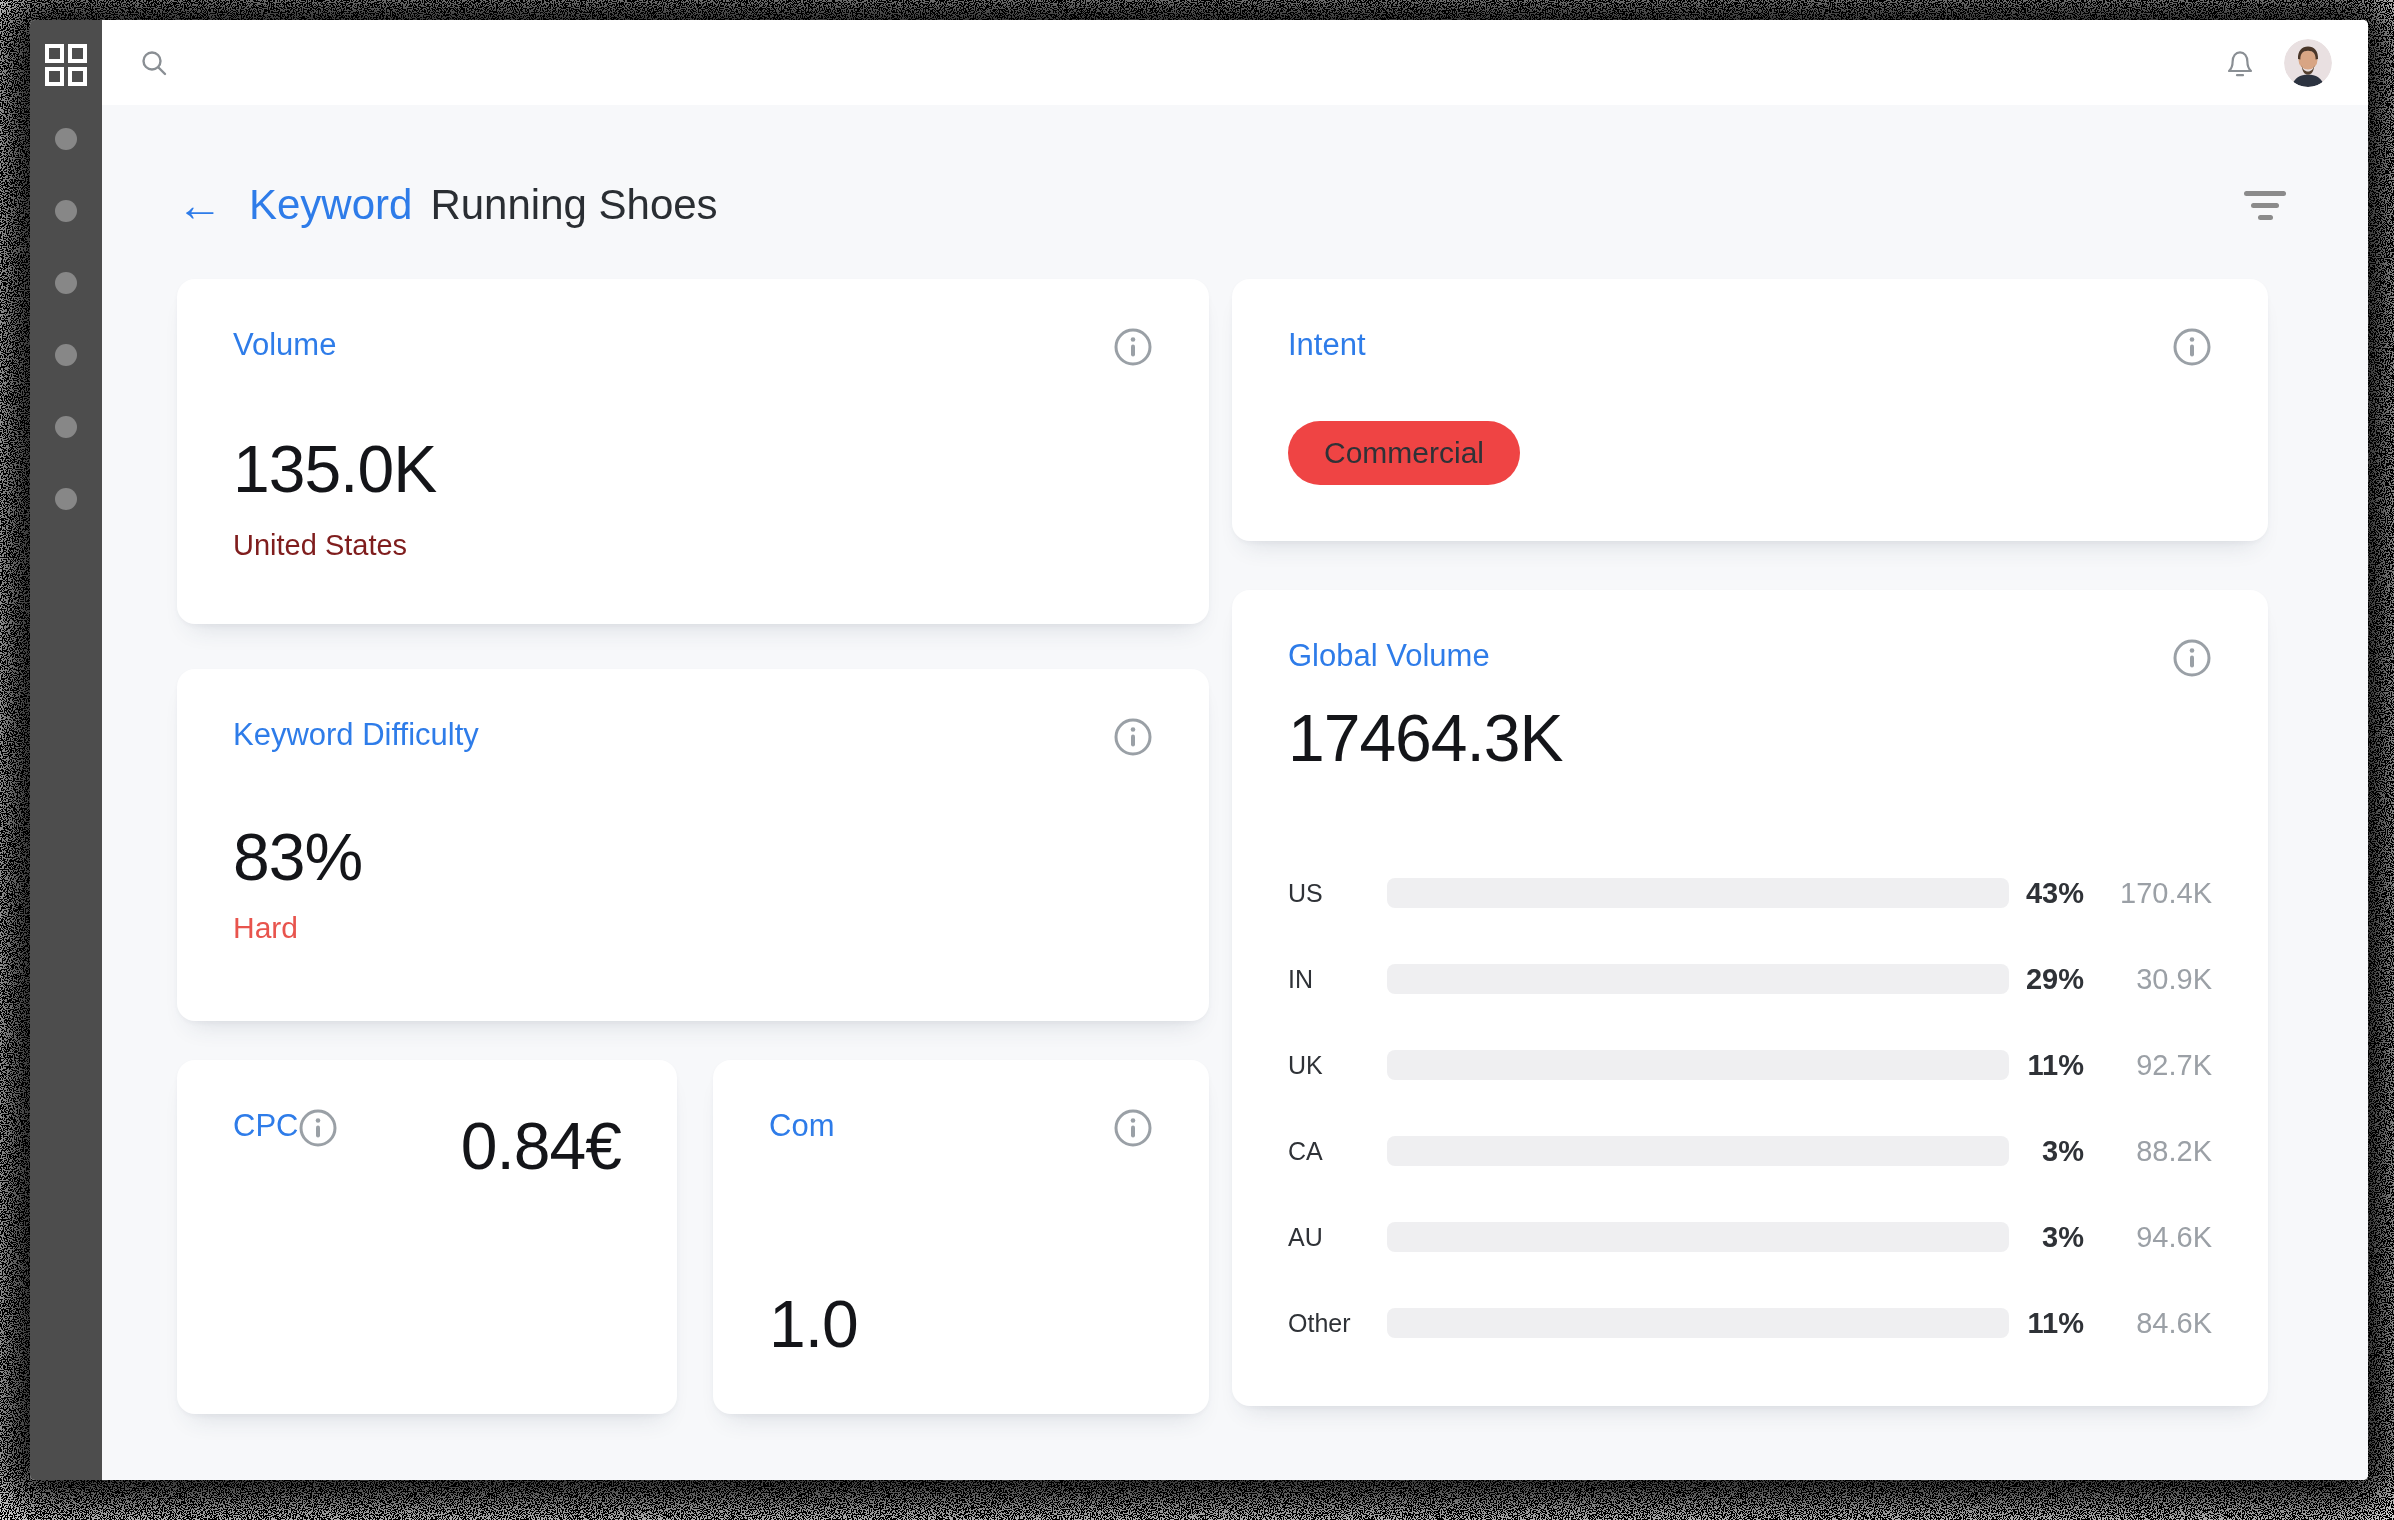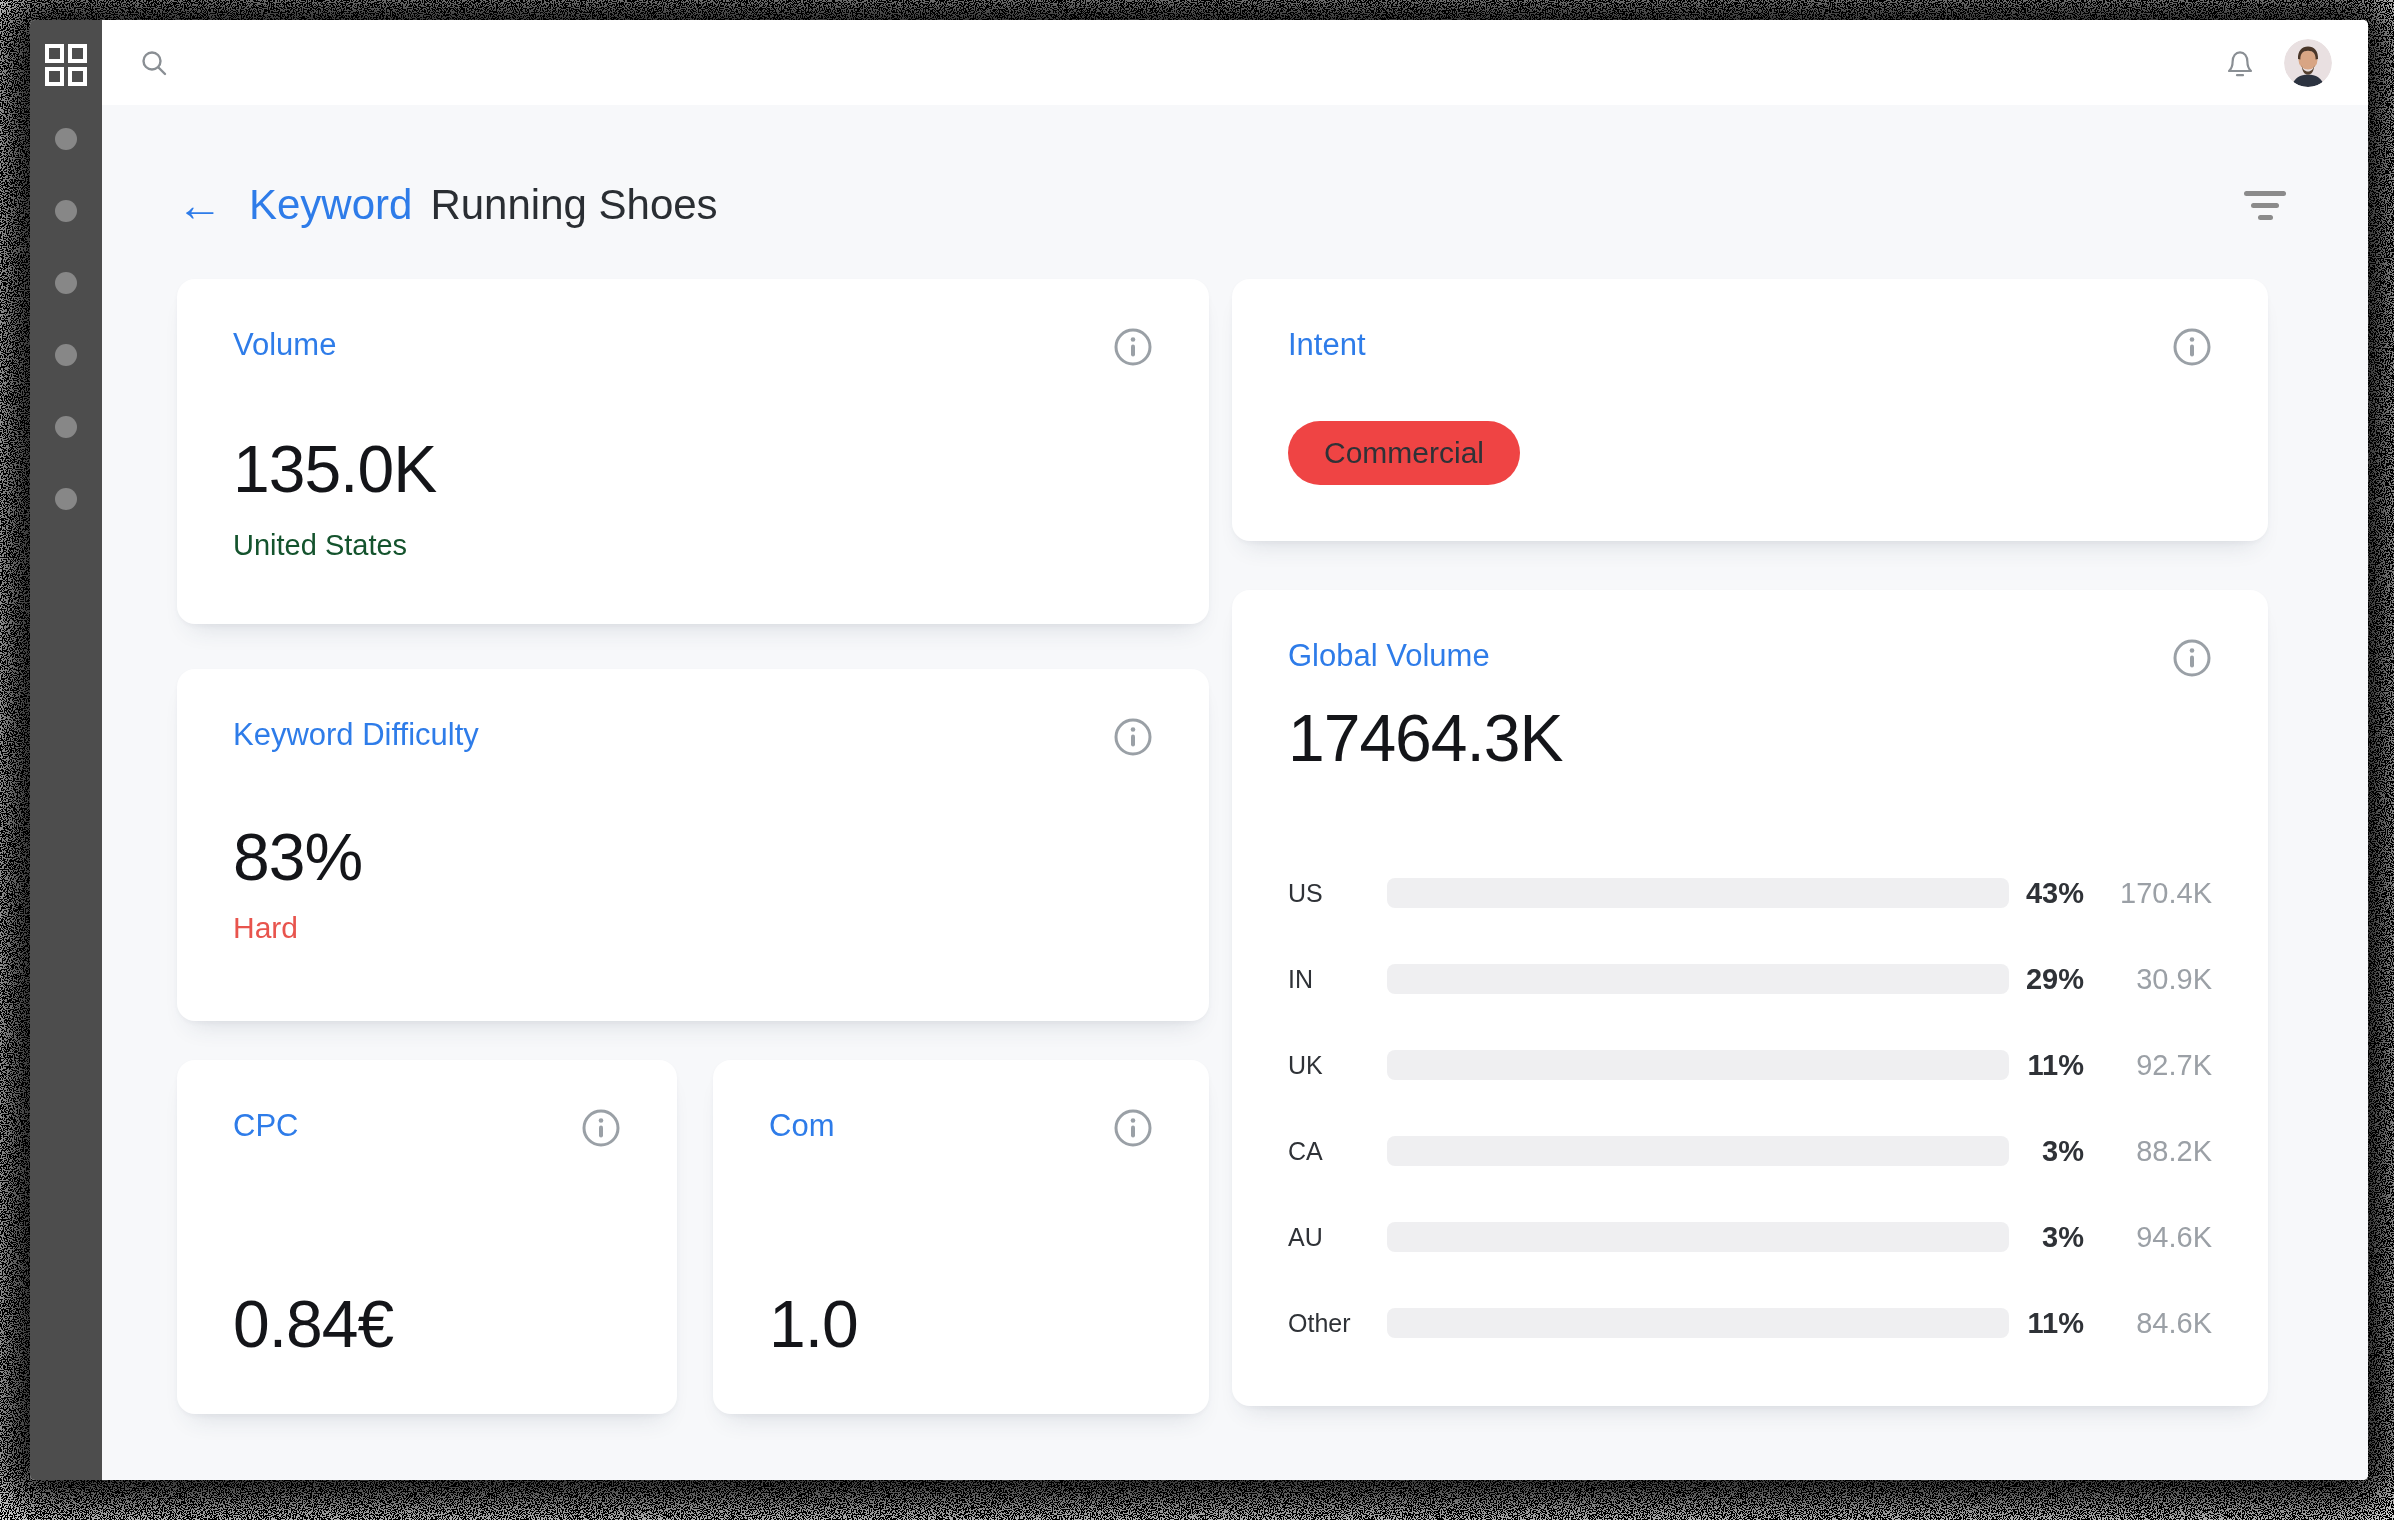--- a/index.html
+++ b/index.html
@@ -60,32 +60,32 @@
   .col-right { width: 1036px; flex-shrink: 0; }
   .card {
     background: #ffffff; border-radius: 18px; padding: 48px 56px;
     box-shadow: 0 16px 26px -14px rgba(45,60,85,0.16), 0 2px 4px rgba(45,60,85,0.04);
   }
   .card-head { display: flex; justify-content: space-between; align-items: flex-start; }
   .card-label { font-size: 31px; color: #2e7ce9; font-weight: 500; }
   .info-icon { width: 40px; height: 40px; flex-shrink: 0; }
 
   .metric-value { font-size: 66px; font-weight: 500; color: #141519; letter-spacing: -1px; }
-  .metric-sub { font-size: 29px; color: #14532d; }
+  .metric-sub { font-size: 29px; color: #7f1d1d; }
 
   .card-volume { height: 345px; }
   .card-volume .metric-value { margin-top: 64px; }
   .card-volume .metric-sub { margin-top: 22px; }
 
   .card-difficulty { height: 352px; margin-top: 45px; }
   .card-difficulty .metric-value { margin-top: 62px; }
   .metric-level { margin-top: 16px; font-size: 30px; color: #e8544d; }
 
   .small-row { display: flex; gap: 36px; margin-top: 39px; }
-  .card-cpc { width: 500px; height: 354px; display: flex; flex-direction: column; justify-content: space-between; padding-bottom: 52px; }
+  .card-cpc { width: 500px; height: 354px; display: flex; flex-direction: row; justify-content: space-between; padding-bottom: 52px; }
   .card-com { flex: 1; height: 354px; display: flex; flex-direction: column; justify-content: space-between; padding-bottom: 52px; }
 
   .card-intent { height: 262px; }
   .intent-badge {
     display: inline-block; align-self: flex-start; margin-top: 54px;
     background: #ef4444; color: #2f3237; font-size: 30px;
     padding: 15px 36px; border-radius: 36px;
   }
   .card-intent { display: flex; flex-direction: column; }
 

